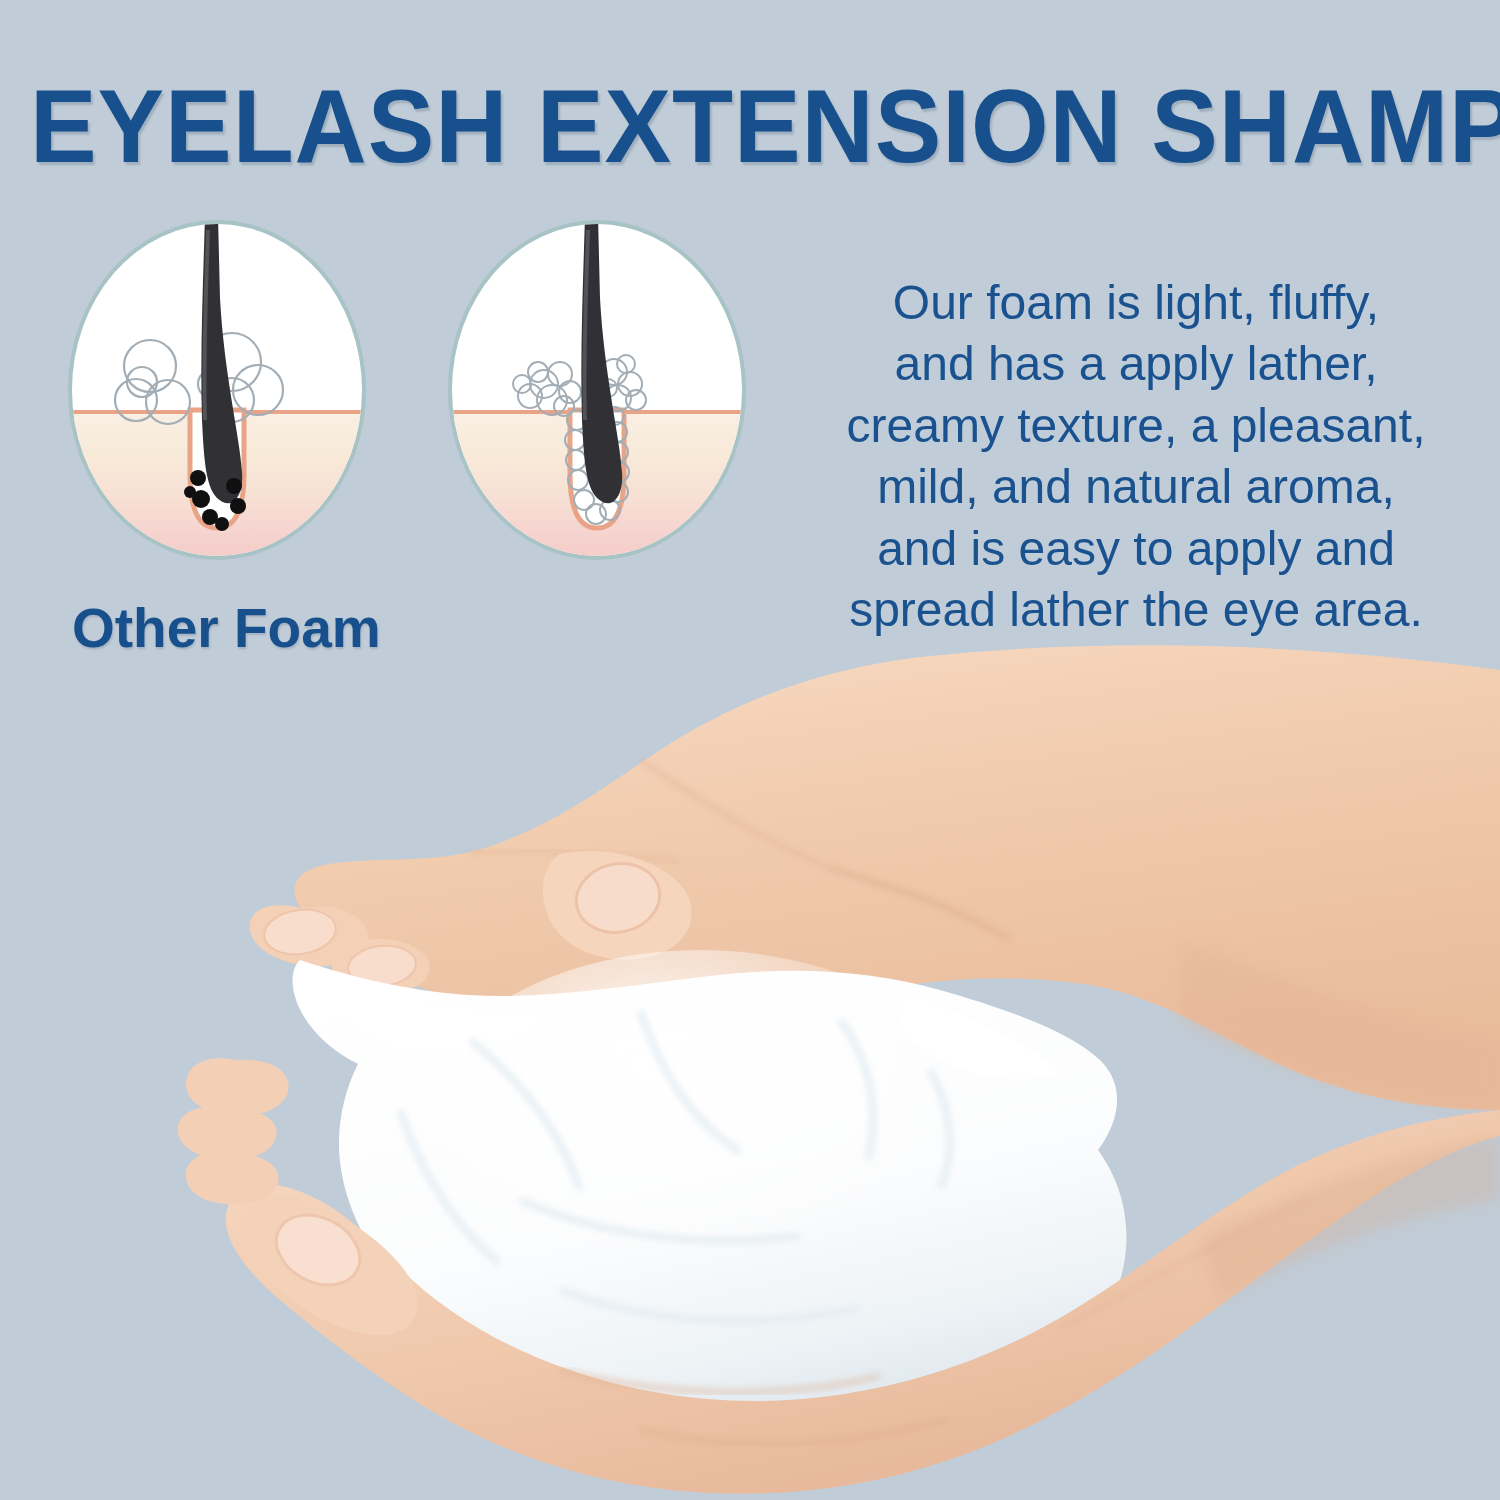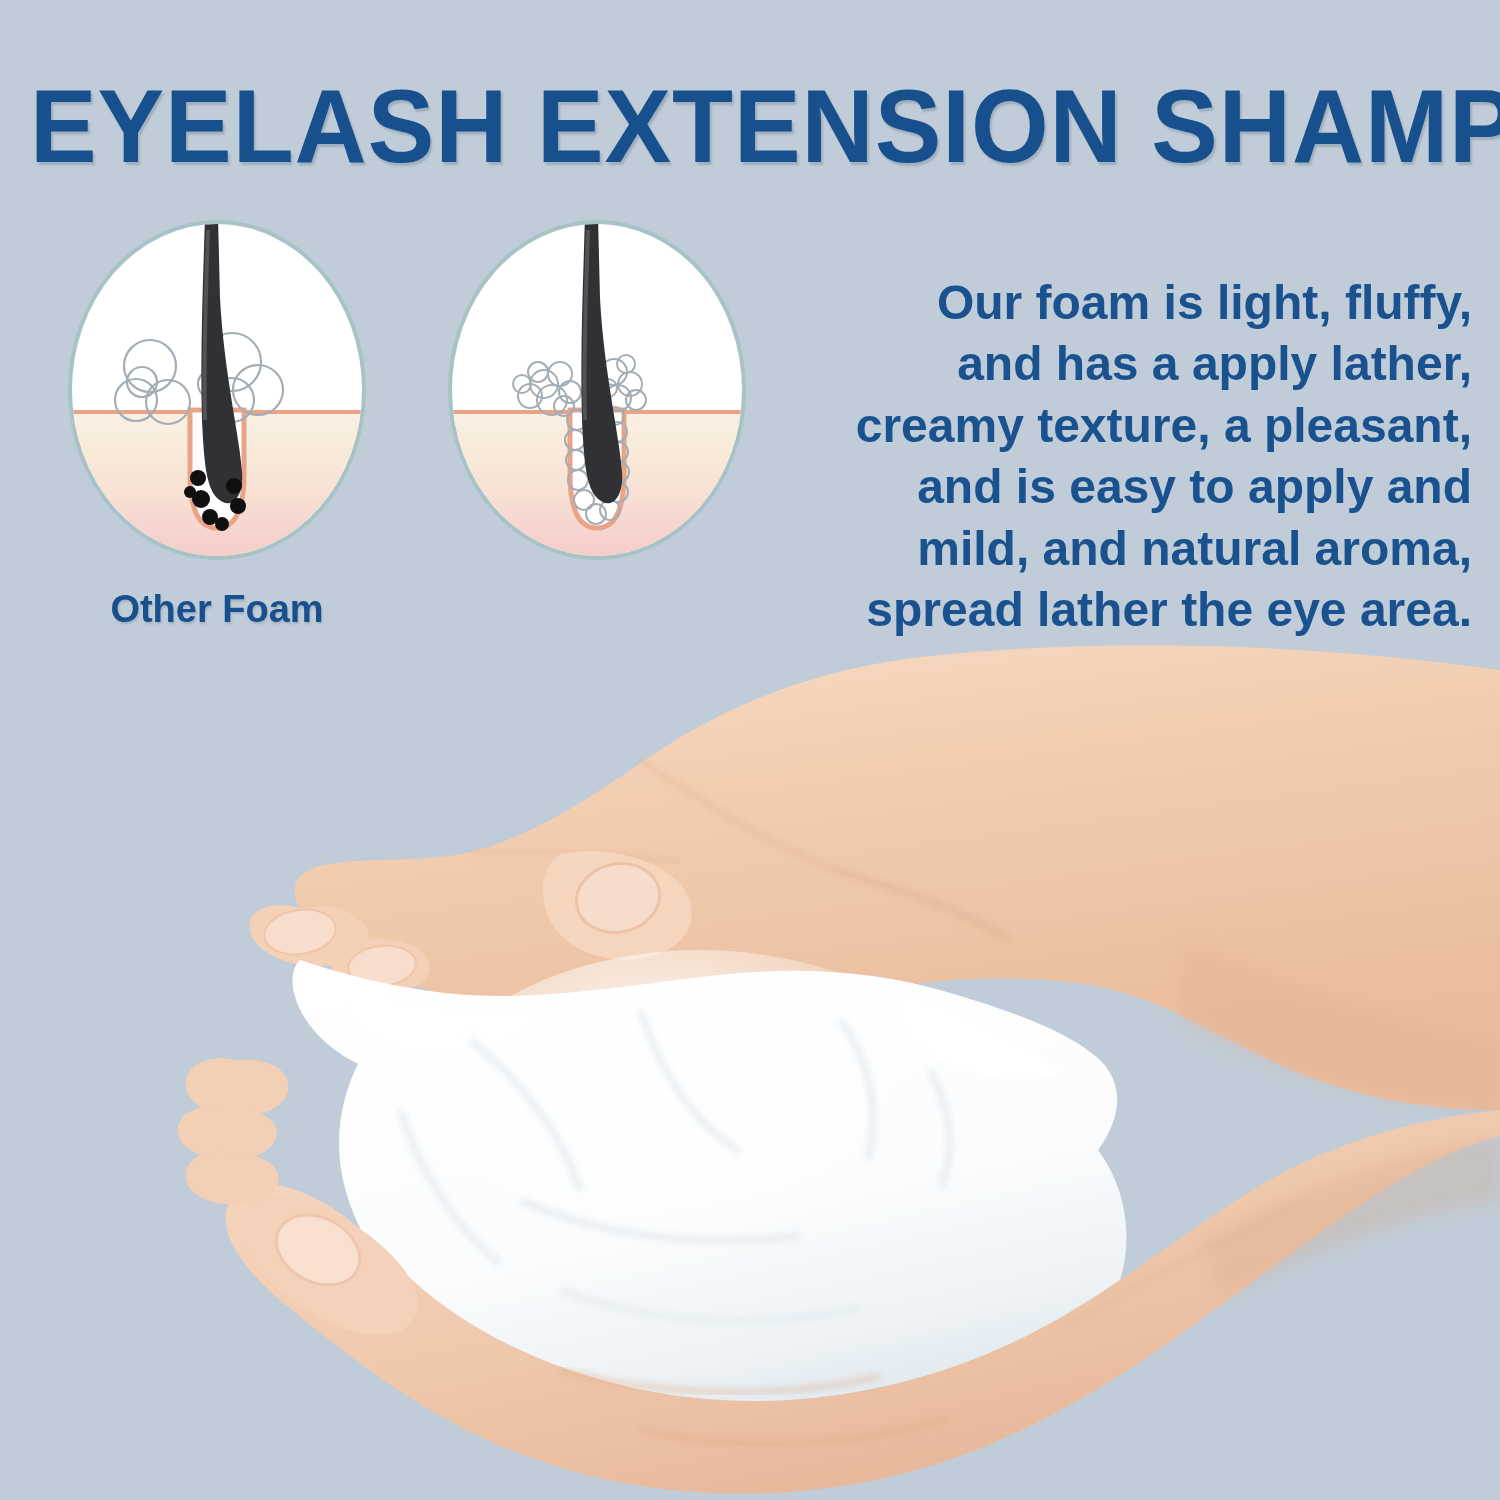--- a/index.html
+++ b/index.html
@@ -53,43 +53,43 @@
     top:186px; bottom:0;
     background:linear-gradient(180deg,
         #f9efe2 0%,
         #f8ead9 28%,
         #f7e0d4 58%,
         #f6d4cf 82%,
         #f4cdc9 100%);
     border-top:4px solid #e9a488;
   }
   .caption {
-    margin-top:32px;
+    margin-top:40px;
     text-align:center;
     width:290px;
     font-family:"Liberation Sans Narrow","Liberation Sans",sans-serif;
     font-weight:bold;
-    font-size:38px;
+    font-size:55px;
     color:#17508c;
     letter-spacing:0px;
     text-shadow:1px 2px 2px rgba(120,140,160,0.40);
     white-space:nowrap;
   }
 
   
   #copy {
     position:absolute;
     left:800px; top:272px;
     width:672px;
-    text-align:right;
+    text-align:center;
     font-family:"Liberation Sans Narrow","Liberation Sans",sans-serif;
     font-size:48px;
     line-height:1.28;
     color:#1a528f;
-    font-weight:700;
+    font-weight:400;
   }
   #copy .copy-line { display:block; white-space:nowrap; }
 
   
   #photo {
     position:absolute;
     left:0; top:640px;
     width:1500px; height:860px;
     overflow:hidden;
   }
@@ -179,22 +179,22 @@
                  C160 288 172 272 170 248 C168 214 152 150 148 74 L146 -8 Z" fill="#313135"></path>
         <path d="M136 6 C134 70 131 134 133 196" stroke="#5d5d63" stroke-width="4" fill="none" opacity="0.75"></path>
       </svg>
     </div>
   </div>
 
   <div id="copy">
     <span class="copy-line">Our foam is light, fluffy,</span>
     <span class="copy-line">and has a apply lather,</span>
     <span class="copy-line">creamy texture, a pleasant,</span>
+    <span class="copy-line">mild, and natural aroma,</span>
     <span class="copy-line">and is easy to apply and</span>
-    <span class="copy-line">mild, and natural aroma,</span>
     <span class="copy-line">spread lather the eye area.</span>
   </div>
 
   <div id="photo">
     <svg width="1500" height="860" viewBox="0 0 1500 860">
       <defs>
         <linearGradient id="skinUpper" x1="0" y1="0" x2="0.35" y2="1">
           <stop offset="0%" stop-color="#f7dcc6"></stop>
           <stop offset="40%" stop-color="#f2cdb0"></stop>
           <stop offset="100%" stop-color="#e9bc9c"></stop>

